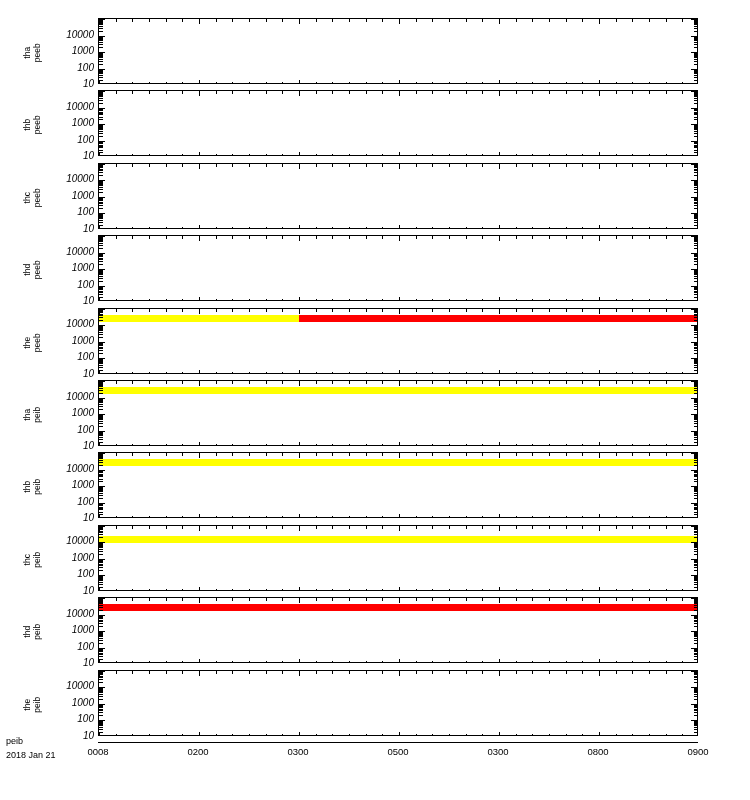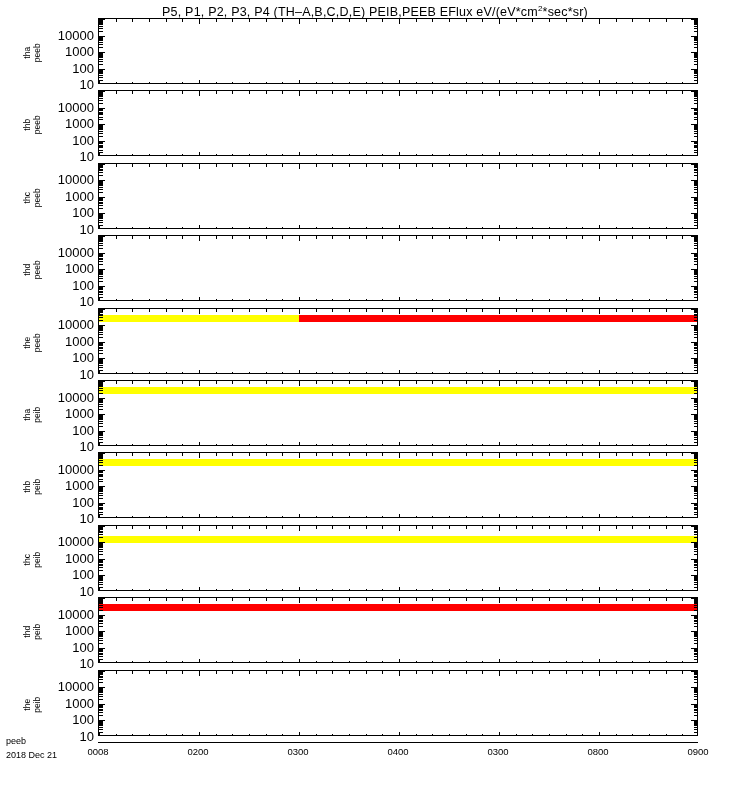--- a/index.html
+++ b/index.html
@@ -32,22 +32,23 @@
     box-sizing:border-box;
     background:#ffffff;
   }
   .panel .inner{position:absolute;left:0;top:0;right:0;bottom:0;overflow:hidden;}
 
   
   .ylabels{
     position:absolute;
     width:34px;
     text-align:right;
-    font-size:13px;
+    font-size:10px;
     line-height:1;
+    font-style:italic;
   }
   .ylabels div{position:absolute;right:0;transform:translateY(-50%);white-space:nowrap;}
 
   
   .yname{
     position:absolute;
     width:60px;
     font-size:8.5px;
     text-align:center;
     transform-origin:50% 50%;
@@ -80,21 +81,20 @@
     font-size:9px;
     line-height:1.25;
     white-space:pre;
   }
 </style>
 </head>
 <body>
 
 <div id="root">
 
-  <div class="title"><span>P5,  P1,  P2,  P3,  P4  (TH–A,B,C,D,E)  PEIB,PEEB  EFlux  eV/(eV*cm</span><sup>2</sup><span>*sec*sr)</span></div>
 
   <div id="panels">
       <div class="panel" style="top: 18px; height: 66px;">
         <div class="inner">
           <div class="tick" style="left: 0px; top: 61.033px; width: 3.5px; height: 1px;"></div>
           <div class="tick" style="right: 0px; top: 61.033px; width: 3.5px; height: 1px;"></div>
           <div class="tick" style="left: 0px; top: 58.1275px; width: 3.5px; height: 1px;"></div>
           <div class="tick" style="right: 0px; top: 58.1275px; width: 3.5px; height: 1px;"></div>
           <div class="tick" style="left: 0px; top: 56.066px; width: 3.5px; height: 1px;"></div>
           <div class="tick" style="right: 0px; top: 56.066px; width: 3.5px; height: 1px;"></div>
@@ -1576,28 +1576,28 @@
           <div class="tick" style="left: 583.333px; top: 63px; width: 1px; height: 3px;"></div>
         </div>
       </div>
     </div>
 
   <div class="xaxis"></div>
   <div id="xticks">
       <div class="xlabel" style="left: 98px;">0008</div>
       <div class="xlabel" style="left: 198px;">0200</div>
       <div class="xlabel" style="left: 298px;">0300</div>
-      <div class="xlabel" style="left: 398px;">0400</div>
+      <div class="xlabel" style="left: 398px;">0500</div>
       <div class="xlabel" style="left: 498px;">0300</div>
       <div class="xlabel" style="left: 598px;">0800</div>
       <div class="xlabel" style="left: 698px;">0900</div>
     </div>
 
-  <div class="corner" style="top:736px;">peeb</div>
-  <div class="corner" style="top:750px;">2018 Dec 21</div>
+  <div class="corner" style="top:736px;">peib</div>
+  <div class="corner" style="top:750px;">2018 Jan 21</div>
 <div class="ylabels" style="left: 60px; top: 18px; height: 66px;">
       <div style="top: 16.5px;">10000</div>
       <div style="top: 33px;">1000</div>
       <div style="top: 49.5px;">100</div>
       <div style="top: 66px;">10</div>
     </div>
     <div class="yname" style="left: 3px; top: 43px; transform: rotate(-90deg);">tha
 peeb</div>
     <div class="ylabels" style="left: 60px; top: 90.4px; height: 66px;">
       <div style="top: 16.5px;">10000</div>

